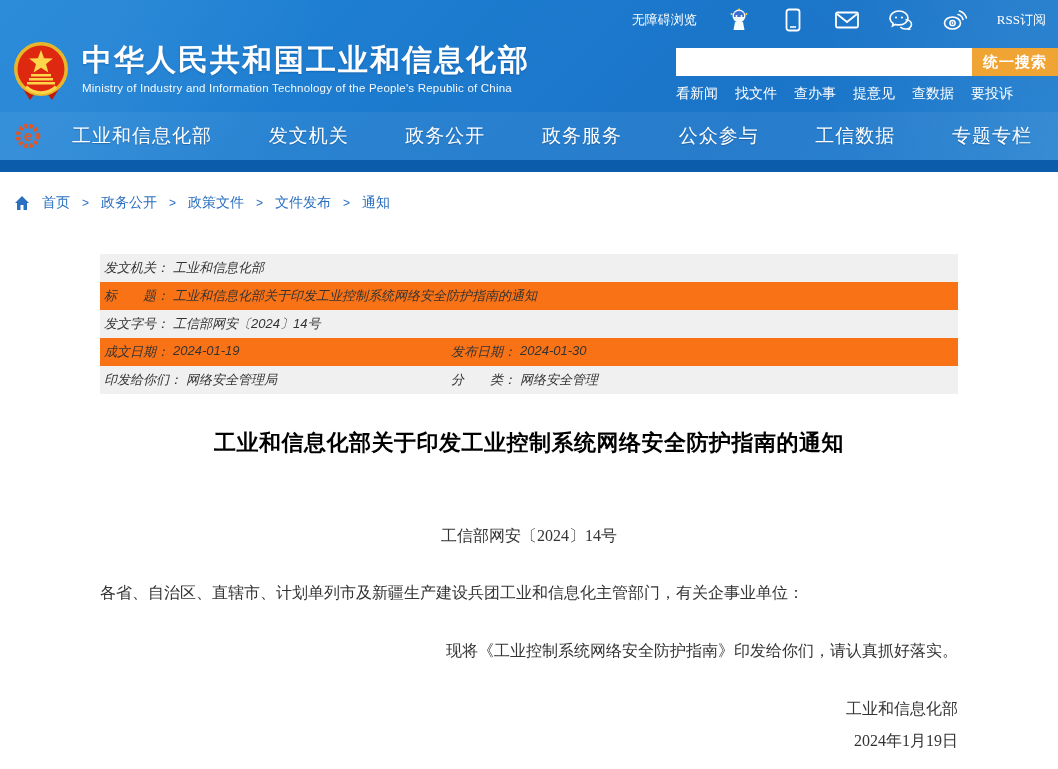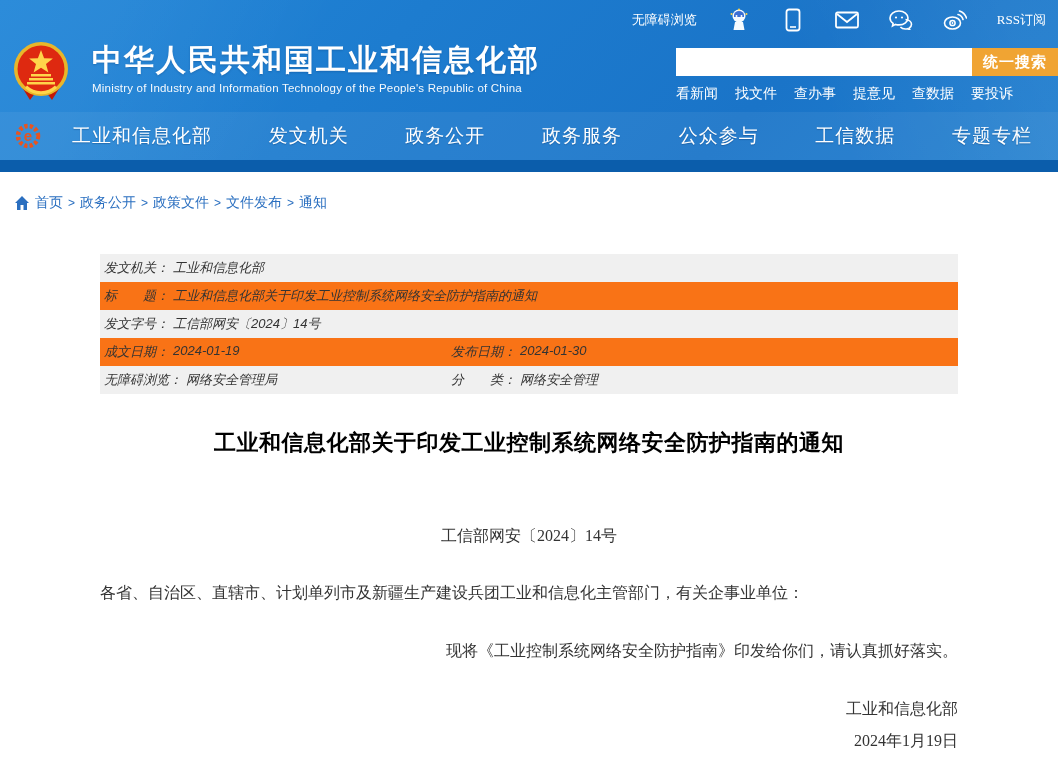--- a/index.html
+++ b/index.html
@@ -19,21 +19,21 @@
 
   .topbar { position:absolute; top:0; left:0; width:100%; height:40px;
     display:flex; align-items:center; justify-content:flex-end; gap:30px;
     padding-right:12px; color:#fff; font-size:13px;font-family:Liberation Serif, serif; }
   .topbar .tb-text { cursor:pointer; }
   .ticon { display:inline-flex; width:24px; height:24px; align-items:center;
     justify-content:center; cursor:pointer; }
 
   .masthead { position:absolute; top:40px; left:0; width:100%; height:72px;
     display:flex; justify-content:space-between; }
-  .brand { display:flex; align-items:flex-start; padding-left:12px;gap:10px; }
+  .brand { display:flex; align-items:flex-start; padding-left:12px; }
   .emblem { width:58px; height:62px; margin-top:0; }
   .brand-text { margin-left:12px; color:#fff; }
   .site-title { font-size:30px; font-weight:bold; letter-spacing:2px; line-height:40px;
     text-shadow:0 1px 2px rgba(0,40,90,0.25); }
   .site-subtitle { font-size:11.5px; letter-spacing:0.2px; margin-top:2px; opacity:0.95; }
 
   .search-area { width:382px; margin-top:8px; }
   .search-row { display:flex; height:28px; }
   .search-input { flex:1; height:28px; border:none; outline:none; padding:0 8px;
     font-size:13px; background:#fff; }
@@ -45,21 +45,21 @@
   .mainnav { position:absolute; top:112px; left:0; width:100%; height:48px;
     display:flex; align-items:center; padding:0 26px 0 14px;
     background:rgba(255,255,255,0.06); }
   .nav-logo { width:28px; height:28px; margin-right:30px; flex:0 0 auto; }
   .nav-items { flex:1; display:flex; justify-content:space-between;
     align-items:center; }
   .nav-item { color:#fff; font-size:19px; letter-spacing:1px; cursor:pointer;
     white-space:nowrap; text-shadow:0 1px 1px rgba(0,40,90,0.3); }
 
   
-  .breadcrumb { display:flex; align-items:center; gap:5px; padding:0 0 0 14px;
+  .breadcrumb { display:flex; align-items:center; gap:12px; padding:0 0 0 14px;
     margin-top:22px; font-size:14px; color:#2a6fc0; }
   .breadcrumb .crumb { cursor:pointer; }
   .breadcrumb .sep { color:#2a6fc0; font-size:12px; }
   .home-icon { display:inline-flex; width:16px; height:16px; }
 
   
   .doc { width:858px; margin:42px 0 0 100px; color:#333; }
   .meta-table { width:100%;font-style:italic; }
   .meta-row { display:flex; align-items:center; height:28px; font-size:13px;
     padding-left:4px; }
@@ -226,21 +226,21 @@
         <span class="m-label">成文日期：</span>
         <span class="m-value">2024-01-19</span>
       </span>
       <span class="meta-cell">
         <span class="m-label">发布日期：</span>
         <span class="m-value">2024-01-30</span>
       </span>
     </div>
     <div class="meta-row odd">
       <span class="meta-cell fixed">
-        <span class="m-label">无障碍浏览：</span>
+        <span class="m-label">印发给你们：</span>
         <span class="m-value">网络安全管理局</span>
       </span>
       <span class="meta-cell">
         <span class="m-label">分　　类：</span>
         <span class="m-value">网络安全管理</span>
       </span>
     </div>
   </div>
 
   <h1 class="article-title">工业和信息化部关于印发工业控制系统网络安全防护指南的通知</h1>

